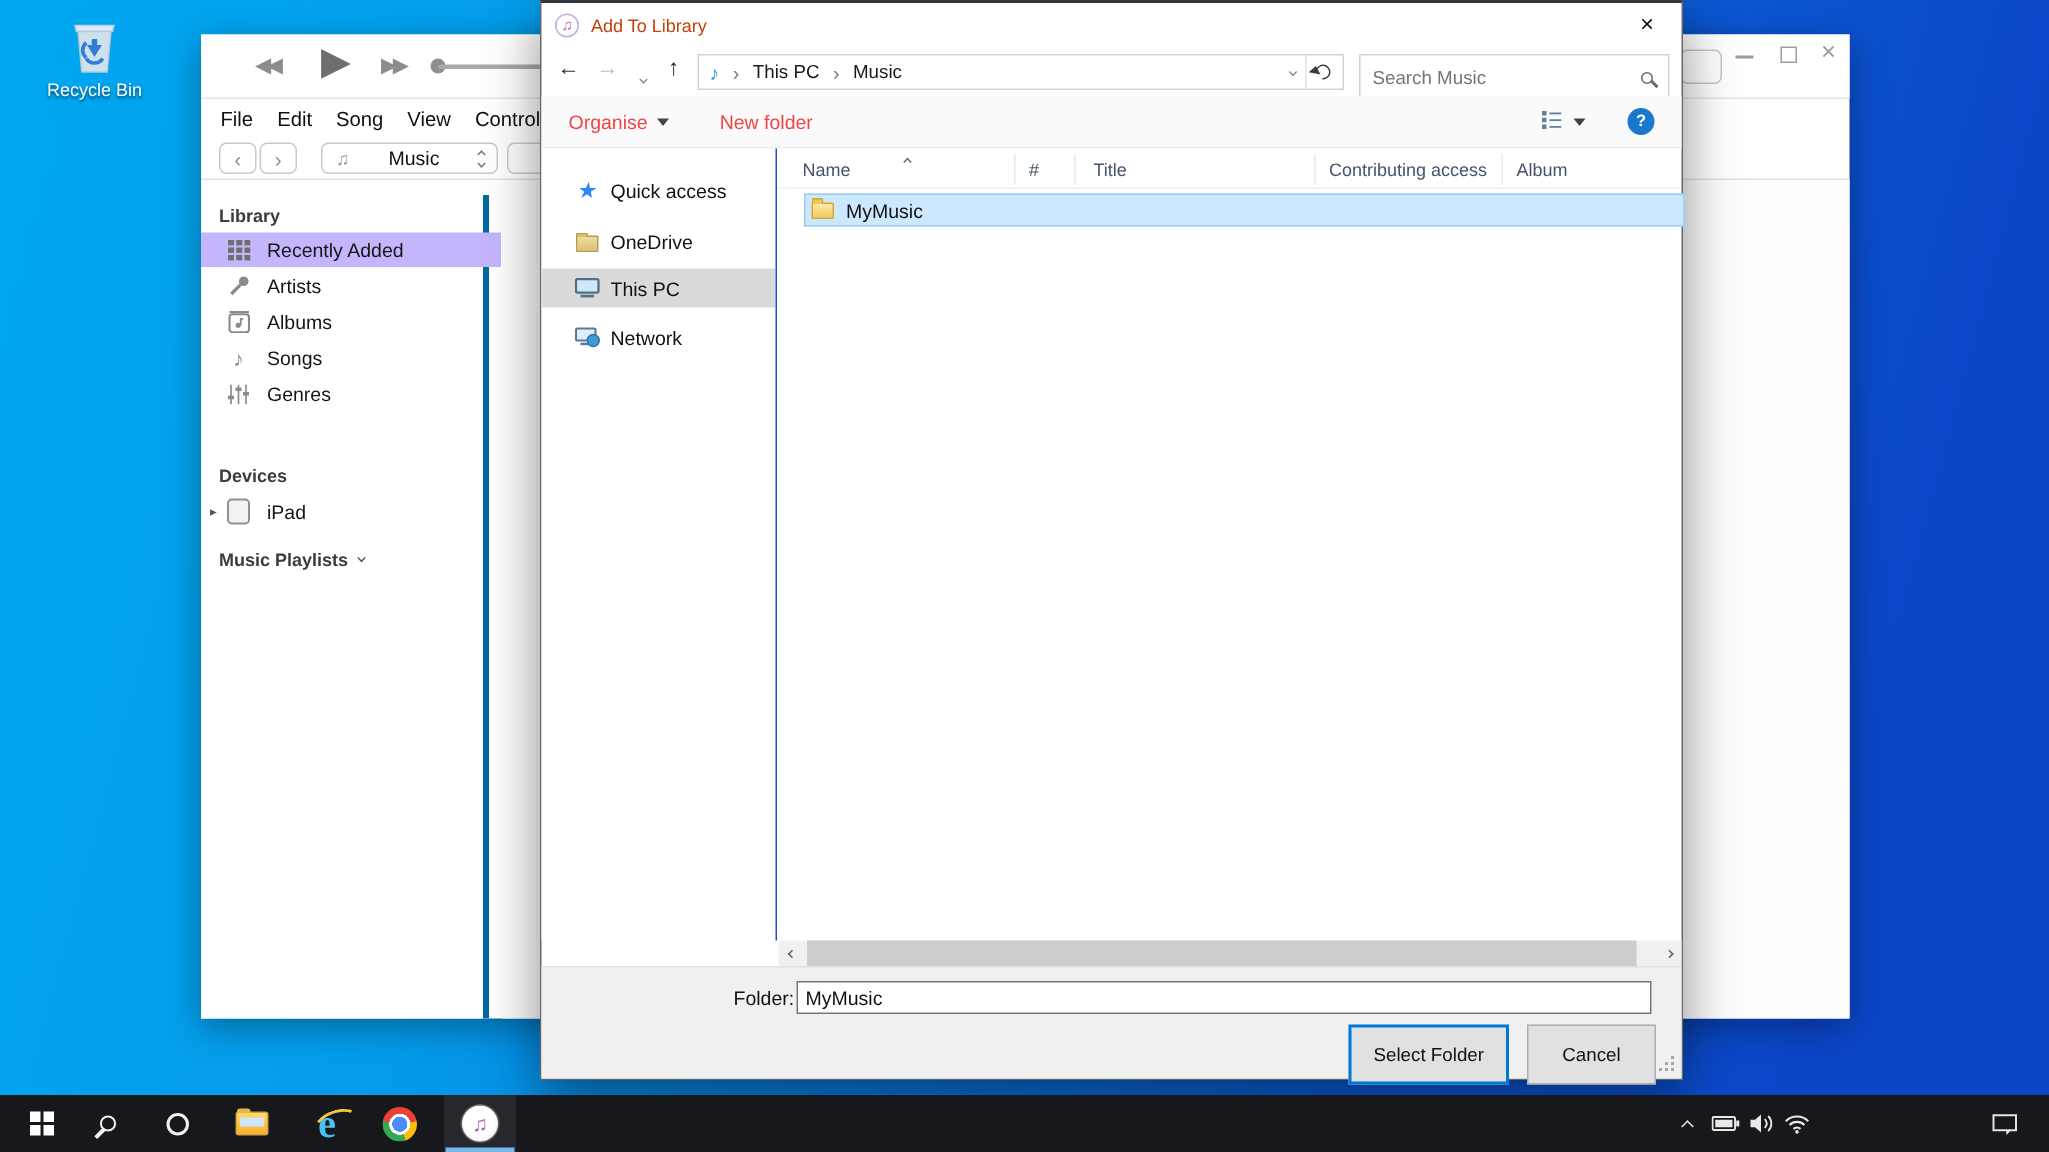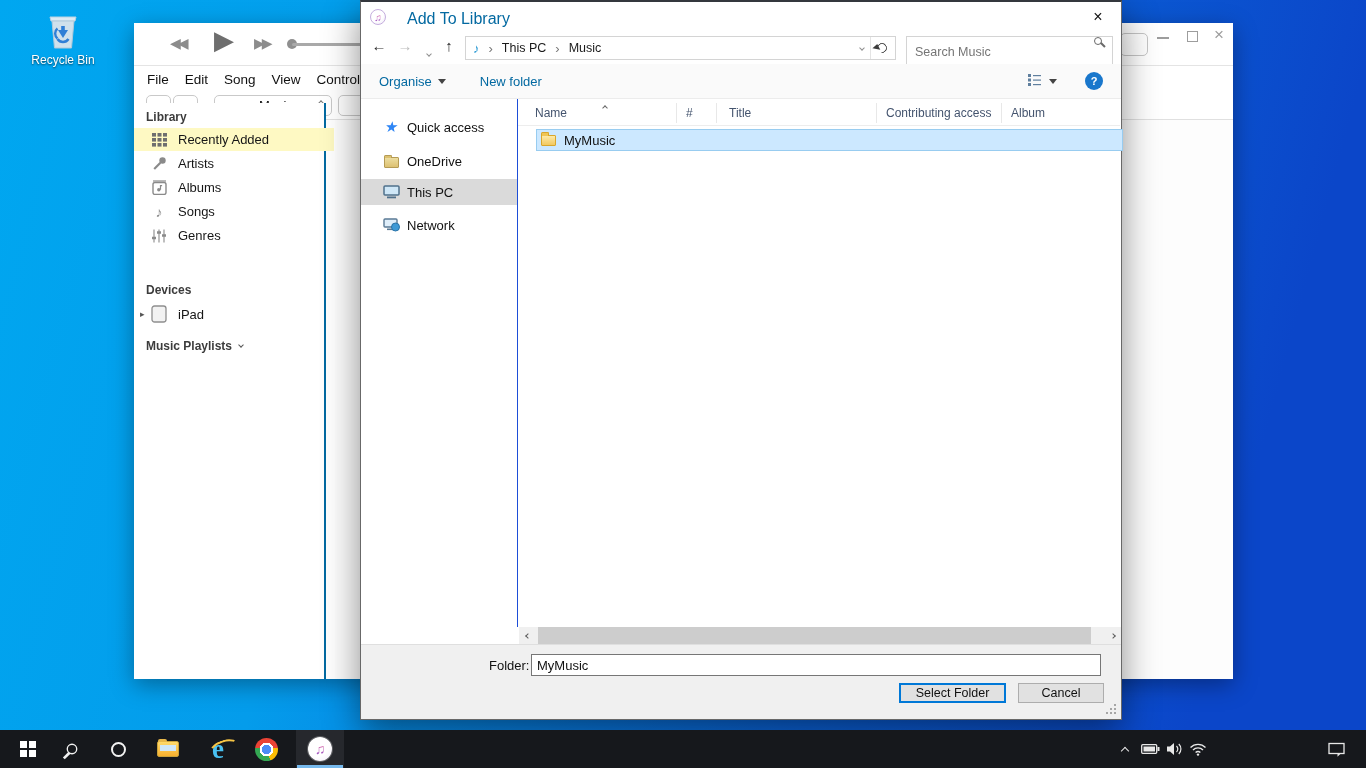--- a/index.html
+++ b/index.html
@@ -24,26 +24,26 @@
   .it-max{position:absolute;left:1053px;top:8px;width:11px;height:11px;border:1.5px solid #9d9d9d}
   .it-close{position:absolute;left:1080px;top:2px;color:#9d9d9d;font-size:17px}
   .it-menubar{position:absolute;left:0;top:42px;right:0;height:27px;border-top:1px solid #e4e4e4;display:flex;align-items:center;gap:16px;padding-left:13px;font-size:13.5px;color:#111}
   .it-navrow{position:absolute;left:0;top:69px;right:0;height:28px;border-bottom:1px solid #e0e0e0}
   .it-navbtn{position:absolute;top:3px;width:25px;height:21px;border:1px solid #c9c9c9;border-radius:5px;display:flex;align-items:center;justify-content:center;color:#8f8f8f;font-size:14px;background:#fff}
   .it-selector{position:absolute;left:80px;top:3px;width:118px;height:21px;border:1px solid #c9c9c9;border-radius:5px;display:flex;align-items:center;background:#fff}
   .it-selector .note{color:#9a9a9a;font-size:12px;margin-left:9px}
   .it-selector .val{flex:1;text-align:center;font-size:13px;color:#111}
   .spinner{display:flex;flex-direction:column;gap:2px;margin-right:8px}
   .it-partial{position:absolute;left:204px;top:3px;width:30px;height:21px;border:1px solid #c9c9c9;border-radius:5px;background:#fff}
-  .it-sidebar{position:absolute;left:0;top:80px;bottom:0;width:192px;background:#fff;border-right:2px solid #0369a1}
+  .it-sidebar{position:absolute;left:0;top:107px;bottom:0;width:192px;background:#fff;border-right:4px solid #0369a1}
   .it-sbh{position:absolute;left:12px;font-size:12px;font-weight:bold;color:#3c3c3c}
   .it-row{position:absolute;left:0;width:200px;height:23px;display:flex;align-items:center}
   .it-row .ic{width:18px;margin-left:16px;display:flex;justify-content:center;align-items:center;color:#8a8a8a}
   .it-row .lb{margin-left:10px;font-size:13px;color:#161616}
-  .it-row.sel{background:#fef9c3}
+  .it-row.sel{background:#c4b5fd}
   .it-content{position:absolute;left:201px;top:97px;right:0;bottom:0;background:#fdfdfd}
 
   
   .chev{display:inline-block;width:6px;height:6px;border-right:1.5px solid currentColor;border-bottom:1.5px solid currentColor}
   .chev.d{transform:rotate(45deg)}
   .chev.u{transform:rotate(-135deg)}
   .chev.l{transform:rotate(135deg)}
   .chev.r{transform:rotate(-45deg)}
   .chev.sm{width:4px;height:4px;border-width:1.2px}
   .tri{display:inline-block;width:0;height:0;border-left:4px solid transparent;border-right:4px solid transparent;border-top:5px solid #444}
@@ -54,54 +54,54 @@
   .folder{display:inline-block;width:15px;height:11px;background:linear-gradient(#fde9a8,#f2c95f);border:1px solid #d9a62b;border-radius:1px;position:relative;margin-top:3px}
   .folder:before{content:"";position:absolute;top:-3.5px;left:-1px;width:6px;height:2.5px;background:#f0c555;border:1px solid #d9a62b;border-bottom:none;border-radius:1.5px 1.5px 0 0}
   .folder.muted{background:linear-gradient(#ecdda0,#ddc172);border-color:#b59b54}
   .folder.muted:before{background:#dcc06f;border-color:#b59b54}
 
   
   .dialog{position:absolute;left:360px;top:0;width:762px;height:720px;background:#fff;border:1px solid #686868;border-top:2px solid #34383e;box-shadow:0 12px 34px rgba(0,0,0,.45);z-index:2}
   .dlg-titlebar{position:absolute;left:0;top:0;right:0;height:30px}
   .dlg-appicon{position:absolute;left:9px;top:7px;width:16px;height:16px;border-radius:50%;background:radial-gradient(circle at 35% 30%,#ffffff 55%,#ece6f5 100%);border:1px solid #c5aede;display:flex;align-items:center;justify-content:center}
   .dlg-appicon b{font-size:10px;font-weight:normal;background:linear-gradient(180deg,#e75590,#8e55cf);-webkit-background-clip:text;background-clip:text;color:#c04a9a;-webkit-text-fill-color:transparent}
-  .dlg-title{position:absolute;left:46px;top:8px;font-size:16px;color:#0369a1}
+  .dlg-title{position:absolute;left:33px;top:8px;font-size:12px;color:#c2410c}
   .dlg-close{position:absolute;right:8px;top:3px;width:30px;height:24px;display:flex;align-items:center;justify-content:center;font-size:16px;color:#111}
   .dlg-navbar{position:absolute;left:0;top:30px;right:0;height:32px}
   .nav-glyph{position:absolute;top:5px;font-size:15px;color:#2b2b2b;width:20px;text-align:center}
   .addrbar{position:absolute;left:104px;top:4px;width:431px;height:24px;border:1px solid #d4d4d4;background:#fff;display:flex;align-items:center;font-size:12.5px}
   .addrbar .sep{color:#777;margin-left:9px;font-size:13px}
   .addr-right{position:absolute;right:0;top:0;height:22px;display:flex;align-items:center}
   .addr-div{width:1px;height:22px;background:#e4e4e4;margin:0 6px}
-  .searchbox{position:absolute;left:545px;top:4px;width:207px;height:32px;border:1px solid #d4d4d4;background:#fff;display:flex;}
+  .searchbox{position:absolute;left:545px;top:4px;width:207px;height:32px;border:1px solid #d4d4d4;background:#fff;display:flex;align-items:center}
   .searchbox input{border:none;outline:none;flex:1;font-size:12.5px;padding-left:8px;color:#9a9a9a;font-family:inherit;background:transparent}
   .searchbox .mag{color:#6a6a6a;margin-right:10px}
   .dlg-toolbar{position:absolute;left:0;top:62px;right:0;height:35px;background:#fafafa;border-bottom:1px solid #ececec;display:flex;align-items:center}
-  .tb-item{display:flex;align-items:center;gap:6px;font-size:13px;color:#0369a1}
+  .tb-item{display:flex;align-items:center;gap:6px;font-size:13px;color:#ef4444}
   .viewsel{position:absolute;right:64px;display:flex;align-items:center;gap:8px}
   .helpbtn{position:absolute;right:18px;width:18px;height:18px;border-radius:50%;background:#1977cc;color:#fff;font-weight:bold;font-size:11px;display:flex;align-items:center;justify-content:center}
   .dlg-leftnav{position:absolute;left:0;top:97px;width:156px;bottom:92px;background:#fff}
   .ln-row{position:absolute;left:0;width:156px;height:26px;display:flex;align-items:center}
   .ln-row .ic{width:17px;margin-left:22px;display:flex;justify-content:center;align-items:center}
   .ln-row .lb{margin-left:7px;font-size:13px;color:#111}
   .ln-row.sel{background:#dadada}
   .star{color:#2f86f5;font-size:15px;transform:skewX(-8deg)}
   .filearea{position:absolute;left:156px;top:97px;right:1px;bottom:92px;border-left:1px solid #1d4ed8;background:#fff}
   .fl-header{position:absolute;left:0;top:0;right:0;height:27px;display:flex;border-bottom:1px solid #ededed;font-size:12px;color:#44546e}
   .fl-header .cell{display:flex;align-items:center;border-right:1px solid #e8e8e8;height:20px;margin-top:4px}
   .sortcaret{position:absolute;left:85px;top:0;color:#666}
   .fl-row{position:absolute;left:18px;top:30px;width:587px;height:22px;background:#cce8ff;border:1px solid #98ccf0;display:flex;align-items:center}
   .fl-row .lb{margin-left:8px;font-size:13px;color:#111}
   .hscroll{position:absolute;left:158px;bottom:75px;width:602px;height:17px;background:#f0f0f0;display:flex;align-items:center}
   .hs-arrow{width:17px;height:17px;display:flex;align-items:center;justify-content:center;color:#5c5c5c}
   .hs-thumb{position:absolute;left:19px;width:553px;height:17px;background:#cdcdcd}
   .dlg-footer{position:absolute;left:0;bottom:0;right:0;height:75px;background:#f0f0f0;border-top:1px solid #dfdfdf}
   .f-label{position:absolute;left:128px;top:13px;font-size:13px;color:#111}
   .f-input{position:absolute;left:170px;top:9px;width:570px;height:22px;border:1px solid #767676;font-size:13px;padding-left:5px;font-family:inherit;color:#111;background:#fff}
-  .btn{position:absolute;top:38px;height:20px;background:#e1e1e1;display:flex;align-items:center;justify-content:center;font-size:12.5px;color:#111}
+  .btn{position:absolute;top:38px;height:40px;background:#e1e1e1;display:flex;align-items:center;justify-content:center;font-size:12.5px;color:#111}
   .btn.primary{left:538px;width:107px;border:2px solid #0078d7}
   .btn.plain{left:657px;width:86px;border:1px solid #adadad}
   .grip{position:absolute;right:5px;bottom:5px;width:2px;height:2px;background:#a6a6a6;box-shadow:0 -4px #a6a6a6,0 -8px #a6a6a6,-4px 0 #a6a6a6,-8px 0 #a6a6a6,-4px -4px #a6a6a6}
 
   
   .taskbar{position:absolute;left:0;bottom:0;width:1366px;height:38px;background:#16181c;z-index:3}
   .tbtn{position:absolute;top:0;height:38px;width:44px;display:flex;align-items:center;justify-content:center}
   .winlogo{display:grid;grid-template-columns:7.5px 7.5px;grid-template-rows:7.5px 7.5px;gap:1.5px}
   .winlogo i{background:#fff}
   .tmag{color:#f2f2f2;transform:rotate(90deg) scale(1.35)}

